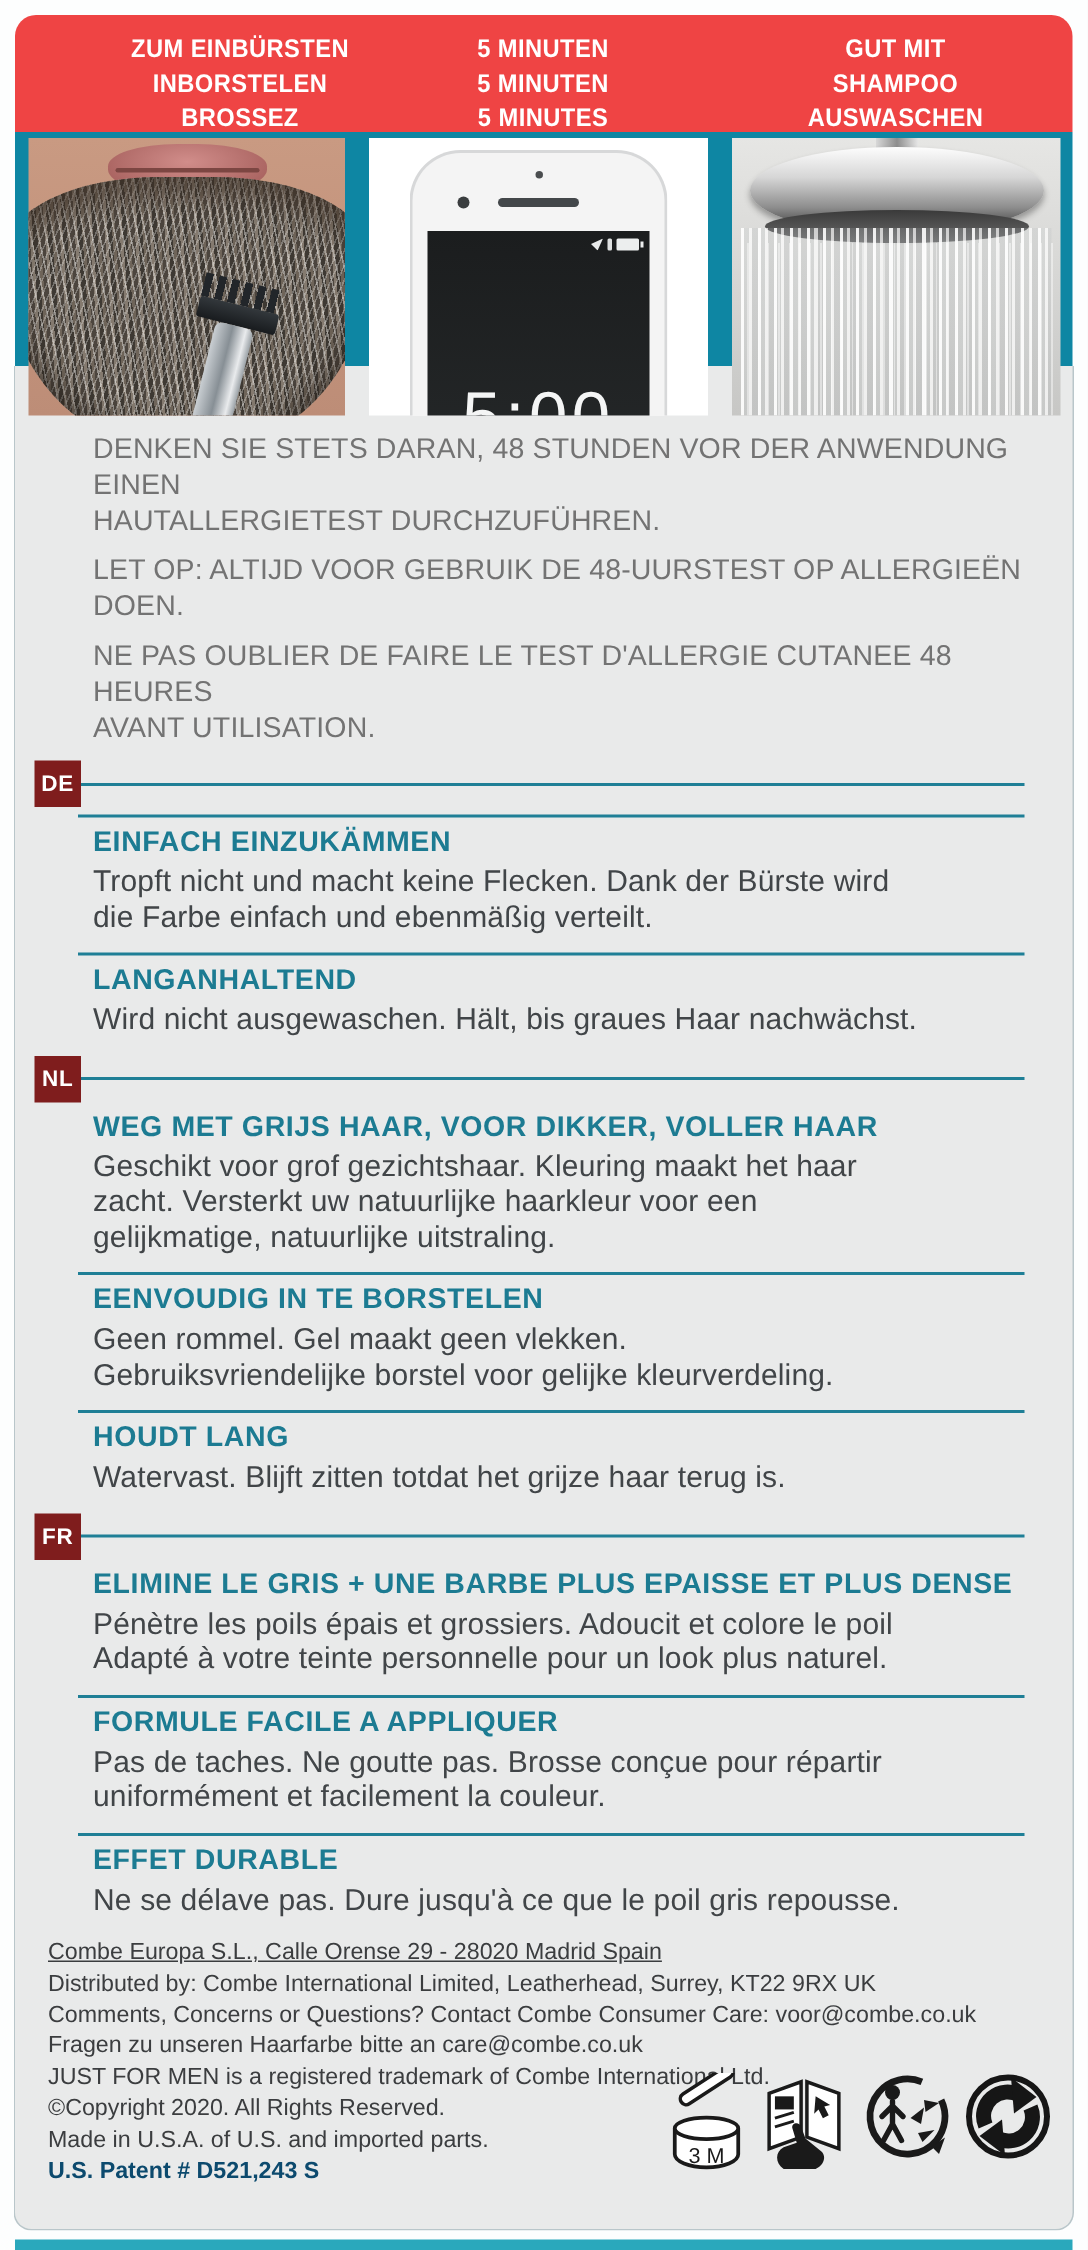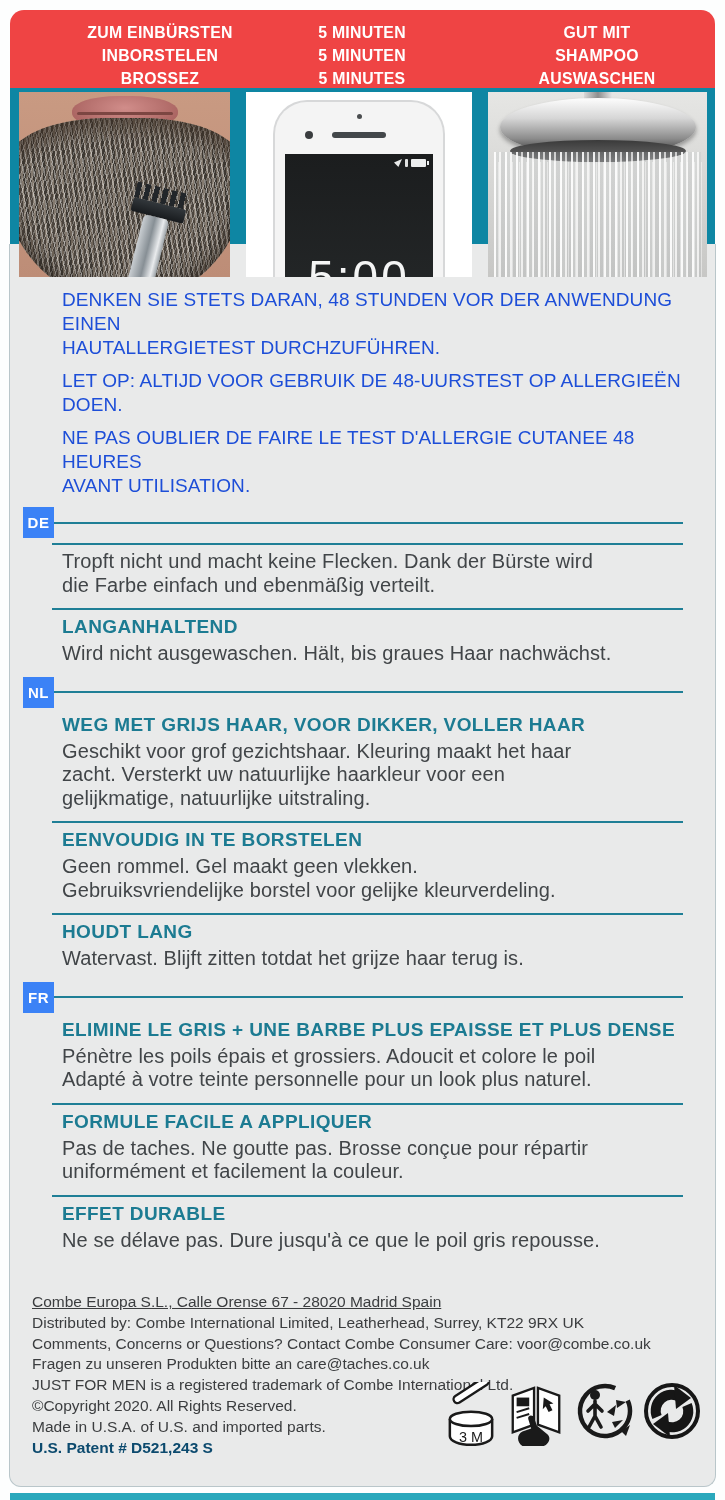--- a/index.html
+++ b/index.html
@@ -64,24 +64,24 @@
         background:
           repeating-linear-gradient(90deg, rgba(255,255,255,.95) 0 2px, rgba(200,206,208,.25) 2px 5px,
             rgba(255,255,255,.75) 5px 7px, rgba(175,181,185,.2) 7px 11px);}
   .water2{position:absolute;left:10px;right:2px;top:70px;bottom:0;opacity:.5;
         background:repeating-linear-gradient(90deg, rgba(255,255,255,.9) 0 1px, transparent 1px 7px);}
 
   
   .panel{position:absolute;left:9px;top:244px;width:707px;height:1243px;box-sizing:border-box;
          background:#e9eaea;border:1px solid #b9c6ca;border-top:none;border-radius:0 0 12px 12px;z-index:1;}
   .prelines{white-space:pre-line;}
-  .warning{margin:0 30px 9px 52px;color:#1d4ed8;font-size:19px;line-height:24px;letter-spacing:.1px;}
+  .warning{margin:0 30px 9px 52px;color:#737373;font-size:19px;line-height:24px;letter-spacing:.1px;}
   .warnings{margin-top:44px;}
   .rule-row{display:flex;align-items:center;margin:0 32px 0 13px;height:31px;}
-  .badge{width:31px;height:31px;background:#3b82f6;color:#ffffff;font-weight:bold;font-size:15px;
+  .badge{width:31px;height:31px;background:#7f1d1d;color:#ffffff;font-weight:bold;font-size:15px;
          display:flex;align-items:center;justify-content:center;letter-spacing:.5px;flex:0 0 31px;}
   .rule-line{flex:1;height:2px;background:#1f7f96;}
   .plain-rule{height:2px;background:#1f7f96;margin:5px 32px 5px 42px;}
   .blk-h{margin:6px 32px 4px 52px;color:#1c7b92;font-size:19px;line-height:22px;
          font-weight:bold;letter-spacing:.4px;}
   .blk-p{margin:0 30px 11px 52px;color:#414548;font-size:20px;line-height:23.5px;letter-spacing:.1px;}
 
   
   .footer{position:absolute;left:22px;top:1048px;color:#3b3d3f;font-size:15.5px;line-height:20.8px;}
   .f-underline{text-decoration:underline;}
@@ -155,20 +155,21 @@
       <p class="warning prelines">NE PAS OUBLIER DE FAIRE LE TEST D'ALLERGIE CUTANEE 48 HEURES
 AVANT UTILISATION.</p>
     </div>
 
     <div class="rule-row">
       <span class="badge">DE</span>
       <span class="rule-line"></span>
     </div>
 
     <div class="plain-rule"></div>
+    <h3 class="blk-h">EINFACH EINZUKÄMMEN</h3>
     <p class="blk-p prelines">Tropft nicht und macht keine Flecken. Dank der Bürste wird
 die Farbe einfach und ebenmäßig verteilt.</p>
 
     <div class="plain-rule"></div>
     <h3 class="blk-h">LANGANHALTEND</h3>
     <p class="blk-p prelines">Wird nicht ausgewaschen. Hält, bis graues Haar nachwächst.</p>
 
     <div class="rule-row">
       <span class="badge">NL</span>
       <span class="rule-line"></span>
@@ -198,24 +199,24 @@
     <div class="plain-rule"></div>
     <h3 class="blk-h">FORMULE FACILE A APPLIQUER</h3>
     <p class="blk-p prelines">Pas de taches. Ne goutte pas. Brosse conçue pour répartir
 uniformément et facilement la couleur.</p>
 
     <div class="plain-rule"></div>
     <h3 class="blk-h">EFFET DURABLE</h3>
     <p class="blk-p prelines">Ne se délave pas. Dure jusqu'à ce que le poil gris repousse.</p>
 
     <div class="footer">
-      <div class="f-underline">Combe Europa S.L., Calle Orense 67 - 28020 Madrid Spain</div>
+      <div class="f-underline">Combe Europa S.L., Calle Orense 29 - 28020 Madrid Spain</div>
       <div>Distributed by: Combe International Limited, Leatherhead, Surrey, KT22 9RX  UK</div>
       <div>Comments, Concerns or Questions? Contact Combe Consumer Care: voor@combe.co.uk</div>
-      <div>Fragen zu unseren Produkten bitte an care@taches.co.uk</div>
+      <div>Fragen zu unseren Haarfarbe bitte an care@combe.co.uk</div>
       <div>JUST FOR MEN is a registered trademark of Combe International Ltd.</div>
       <div>©Copyright 2020.  All Rights Reserved.</div>
       <div>Made in U.S.A. of U.S. and imported parts.</div>
       <div class="f-bold">U.S. Patent # D521,243 S</div>
     </div>
 
     <div class="symbols">
       <svg width="50" height="68" viewBox="0 0 52 70">
         <g transform="rotate(-33 18 16)">
           <rect x="8" y="10" width="42" height="8" rx="4" fill="#ffffff" stroke="#1a1a1a" stroke-width="2.4"></rect>

